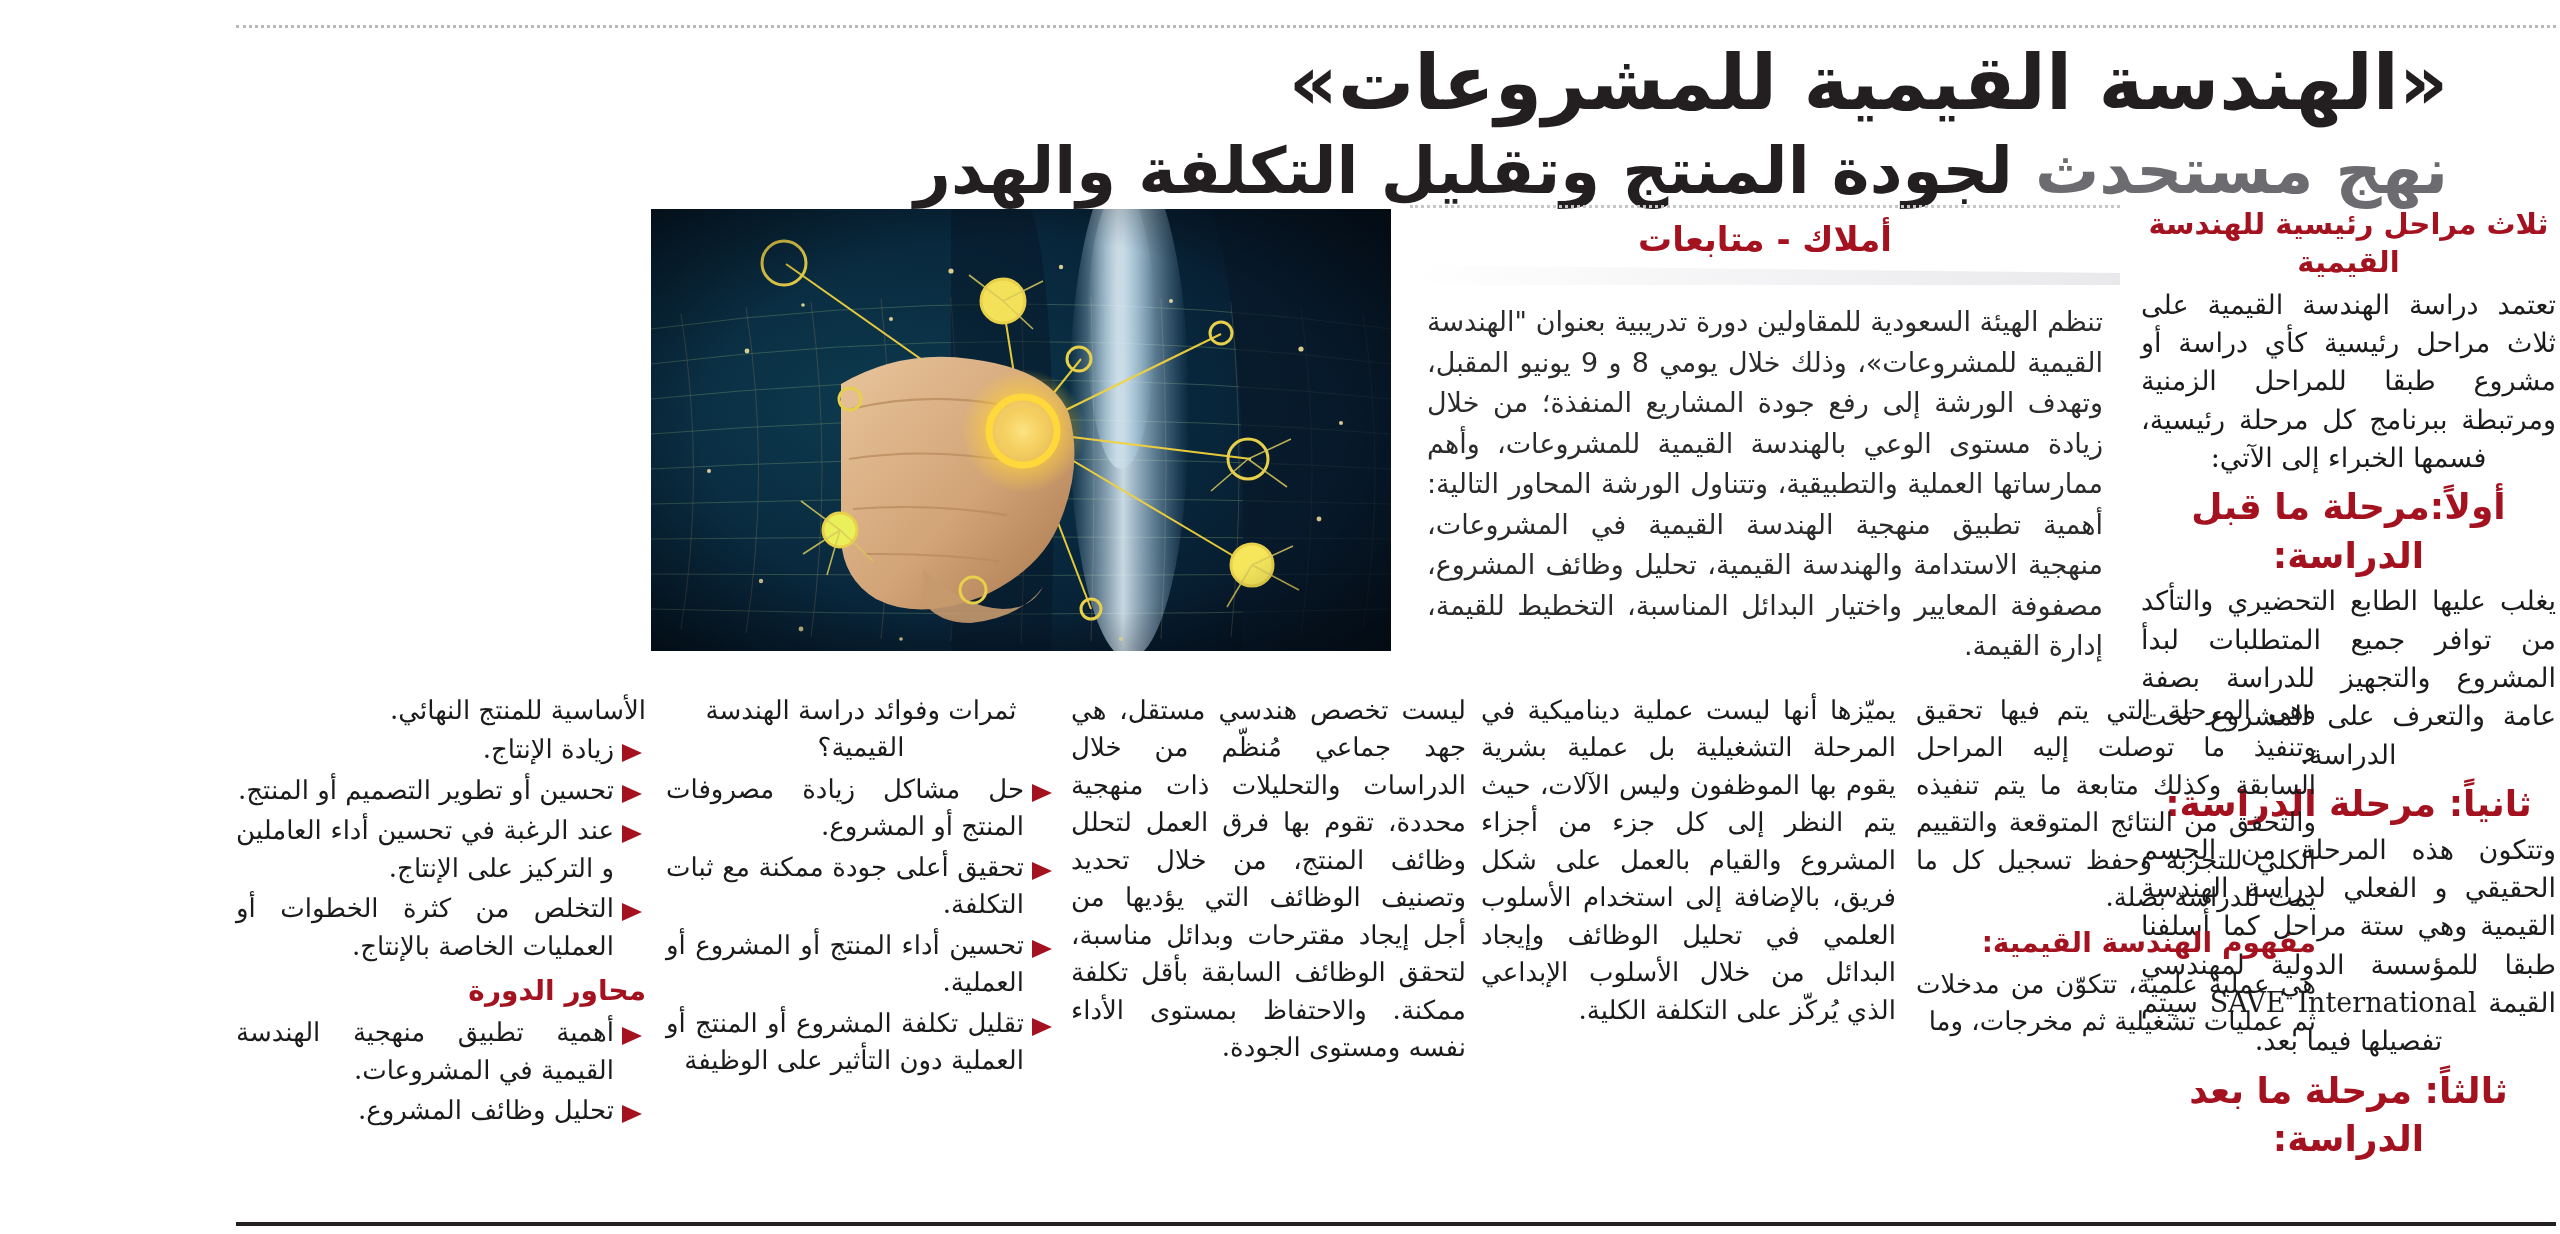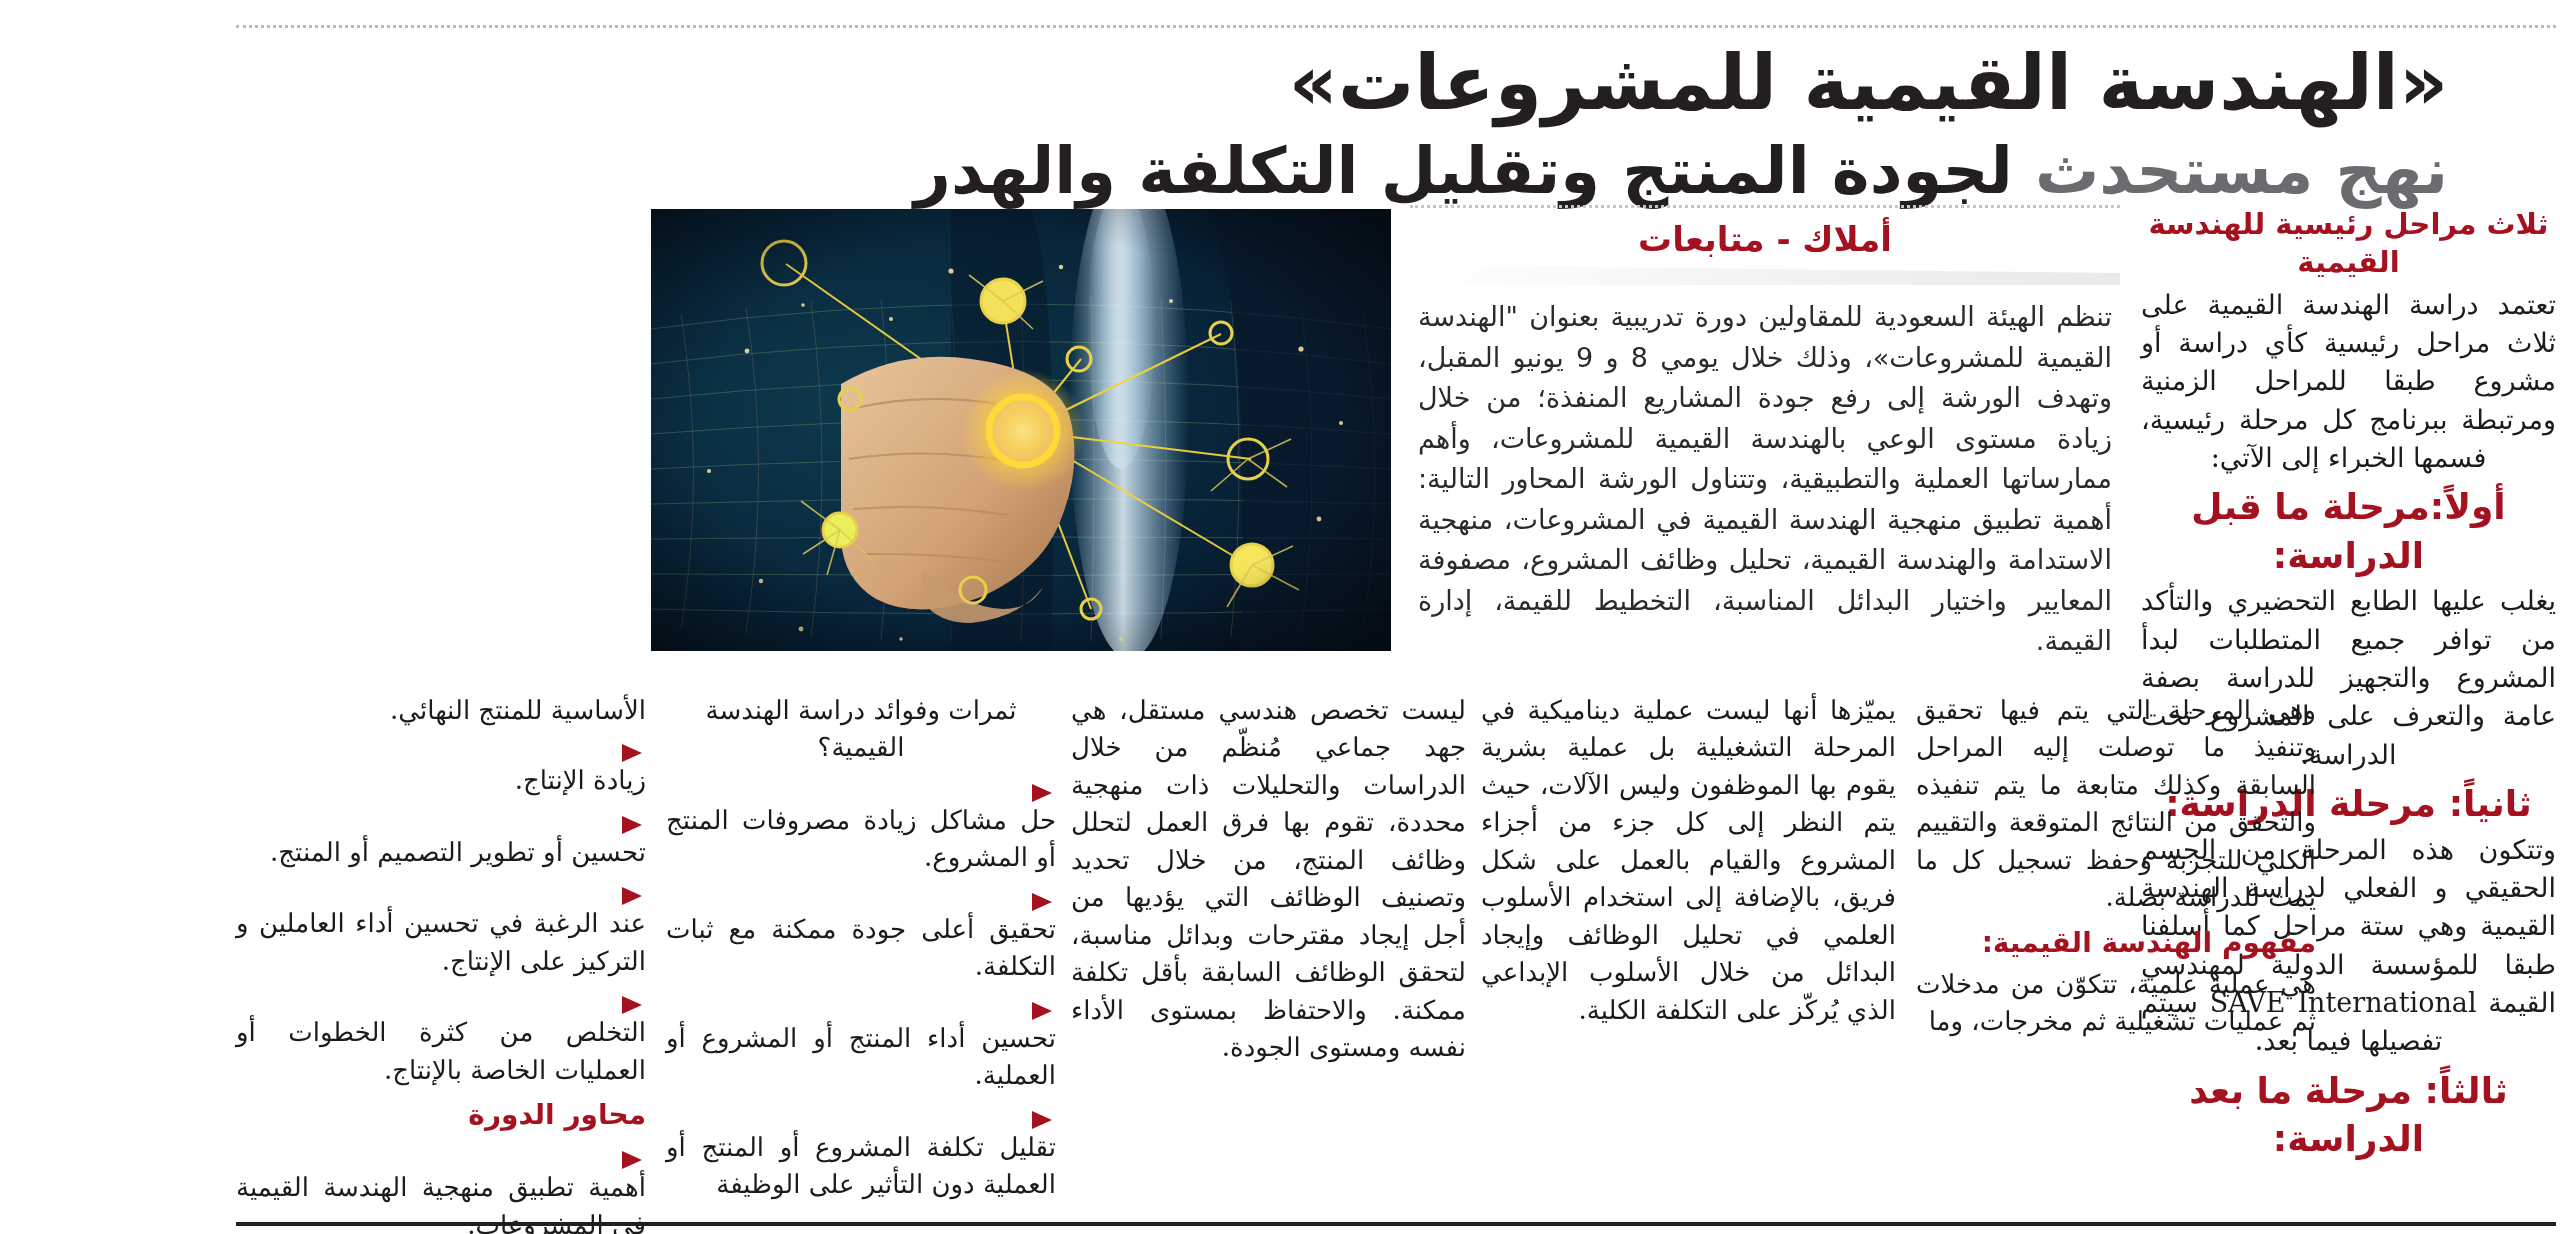--- a/index.html
+++ b/index.html
@@ -74,21 +74,21 @@
     color:#a41220;font-size:34px;font-weight:bold;text-align:center;
     direction:rtl;margin:8px 0 4px 0;
   }
   .wedge{
     width:100%;height:20px;margin:6px 0 12px 0;
     background:linear-gradient(to left,#e9e9ec 0%,#f2f2f4 45%,#ffffff 100%);
     clip-path:polygon(0 0,100% 40%,100% 100%,0 100%);
   }
   .lead-body{
     direction:rtl;text-align:justify;font-size:27px;line-height:1.5;
-    color:#2b2b2b;margin:8px;
+    color:#2b2b2b;margin:17px;
   }
 
   
   .photo{
     position:absolute;right:1165px;top:4px;width:740px;height:442px;
     overflow:hidden;background:#06131f;
   }
   .photo svg{display:block;width:740px;height:442px;}
 
   
@@ -104,21 +104,21 @@
   .col .red-h{
     color:#a41220;font-size:28px;font-weight:bold;text-align:right;
     margin:6px 0 3px 0;font-family:"DejaVu Sans","Liberation Sans",sans-serif;
   }
   .col .question{
     text-align:center;font-weight:normal;margin:0 0 4px 0;
   }
 
   
   .bullet{
-    display:flex;flex-direction:column;align-items:flex-start;
+    display:flex;flex-direction:row;align-items:flex-start;
     margin:0 0 3px 0;
   }
   .bullet .tri{
     flex:0 0 auto;width:0;height:0;margin:13px 4px 0 8px;
     border-top:9px solid transparent;
     border-bottom:9px solid transparent;
     border-left:20px solid #a41220;
   }
   .bullet .btext{flex:1 1 auto;text-align:justify;}
 

